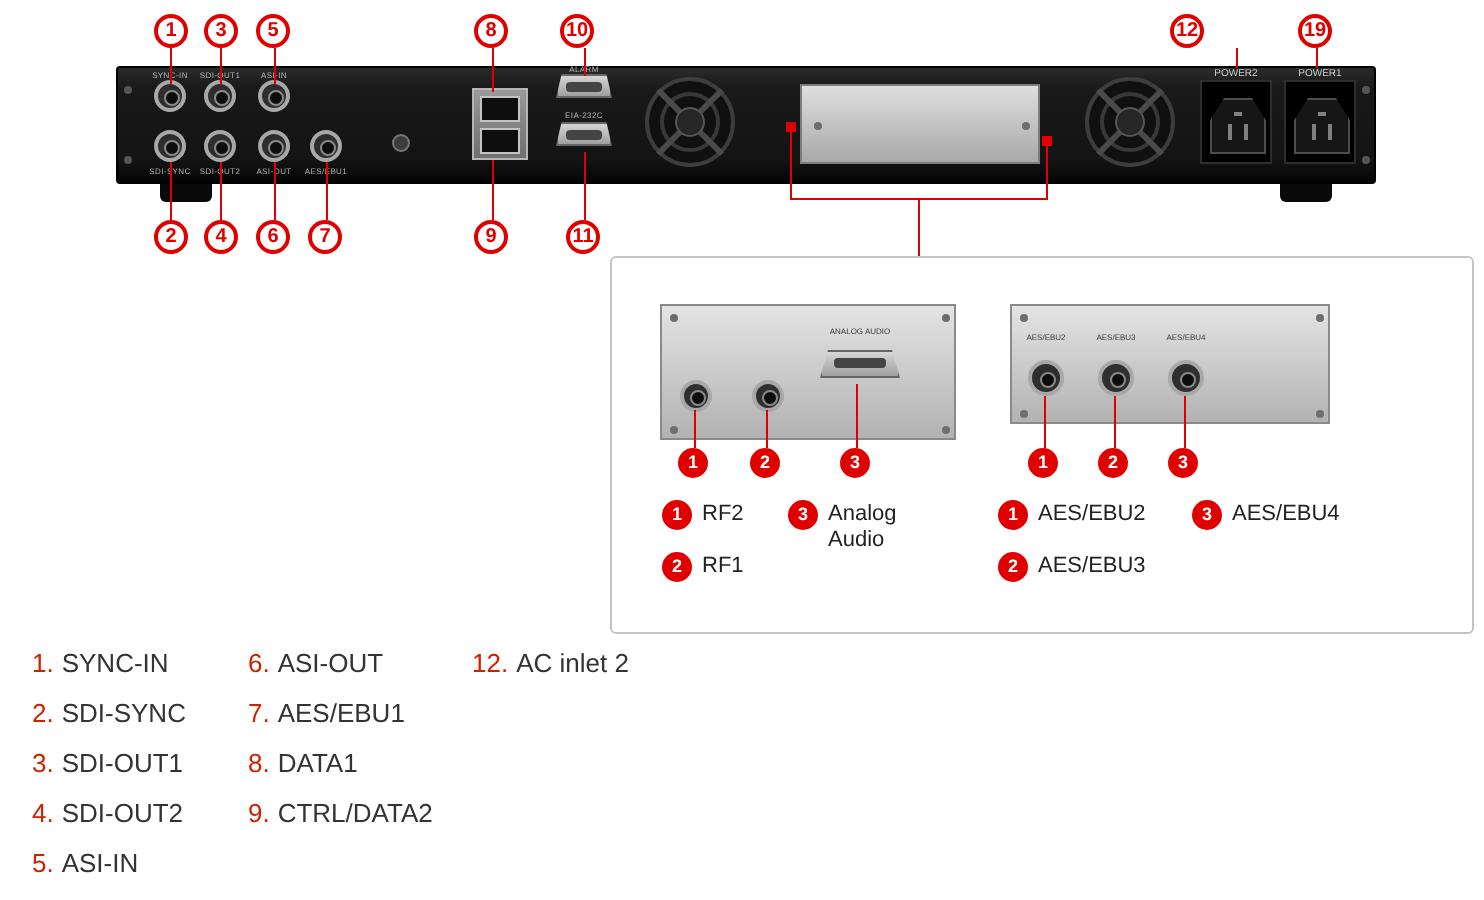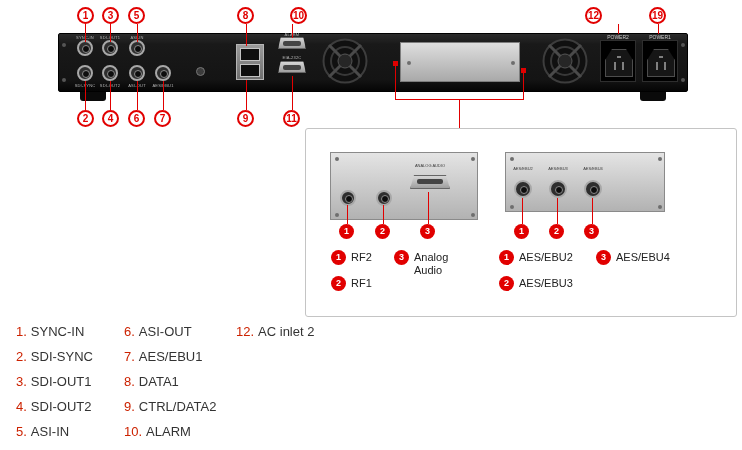--- a/index.html
+++ b/index.html
@@ -132,21 +132,21 @@
       <div class="abs pin" style="left:8px;top:12px;width:2px;height:8px;"></div>
       <div class="abs pin" style="left:16px;top:12px;width:2px;height:8px;"></div>
       <div class="abs pin" style="left:11px;top:6px;width:4px;height:2px;"></div>
     </div>
   </div>
 
   <div class="abs co" style="left:77px;top:7px;">1</div>
   <div class="abs co" style="left:102px;top:7px;">3</div>
   <div class="abs co" style="left:128px;top:7px;">5</div>
   <div class="abs co" style="left:237px;top:7px;">8</div>
-  <div class="abs co" style="left:290px;top:7px;">10</div>
+  <div class="abs co" style="left:280px;top:7px;">10</div>
   <div class="abs co" style="left:585px;top:7px;">12</div>
   <div class="abs co" style="left:649px;top:7px;">19</div>
   <div class="abs rv" style="left:85px;top:24px;height:18px;"></div>
   <div class="abs rv" style="left:110px;top:24px;height:18px;"></div>
   <div class="abs rv" style="left:137px;top:24px;height:18px;"></div>
   <div class="abs rv" style="left:246px;top:24px;height:22px;"></div>
   <div class="abs rv" style="left:292px;top:24px;height:14px;"></div>
   <div class="abs rv" style="left:618px;top:24px;height:10px;"></div>
   <div class="abs rv" style="left:658px;top:24px;height:10px;"></div>
 
@@ -269,24 +269,20 @@
         <span class="llabel">AES/EBU1</span>
       </div>
     <div class="lrow">
         <span class="lnum">8.</span>
         <span class="llabel">DATA1</span>
       </div>
     <div class="lrow">
         <span class="lnum">9.</span>
         <span class="llabel">CTRL/DATA2</span>
       </div>
-    <div class="lrow">
-        <span class="lnum">10.</span>
-        <span class="llabel">ALARM</span>
-      </div>
   </div>
   <div class="abs legend-col" style="left:236px;top:324px;">
     <div class="lrow">
         <span class="lnum">12.</span>
         <span class="llabel">AC inlet 2</span>
       </div>
   </div>
 
 </div>
 

